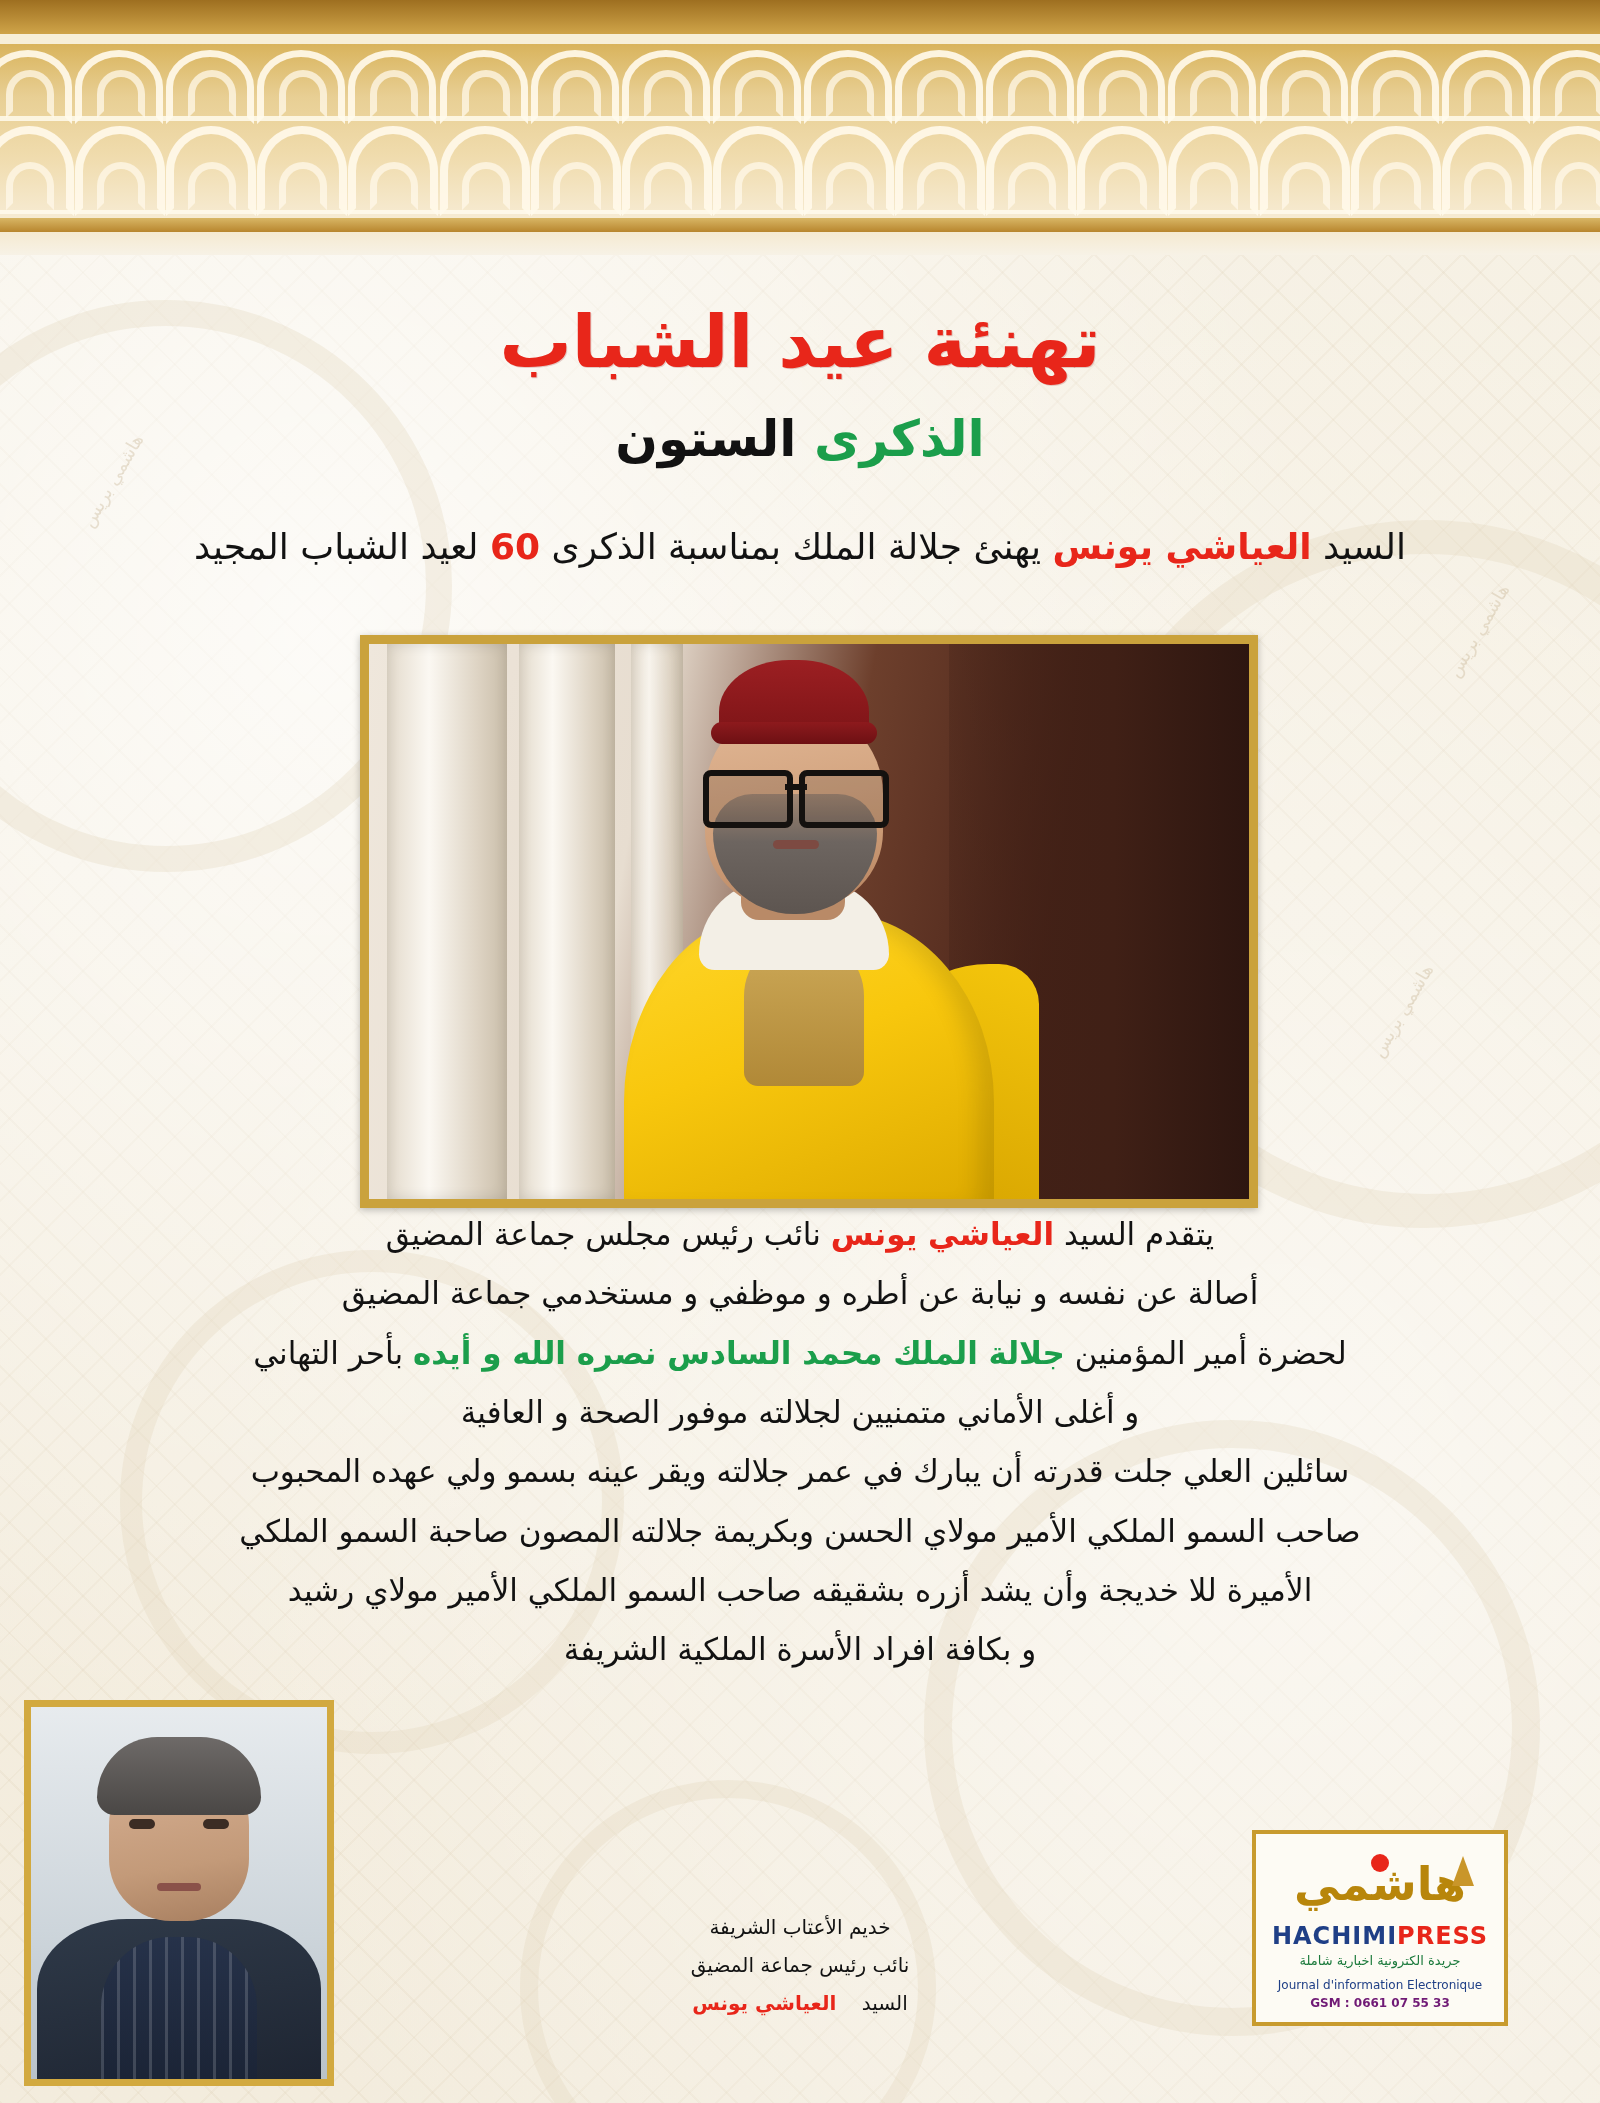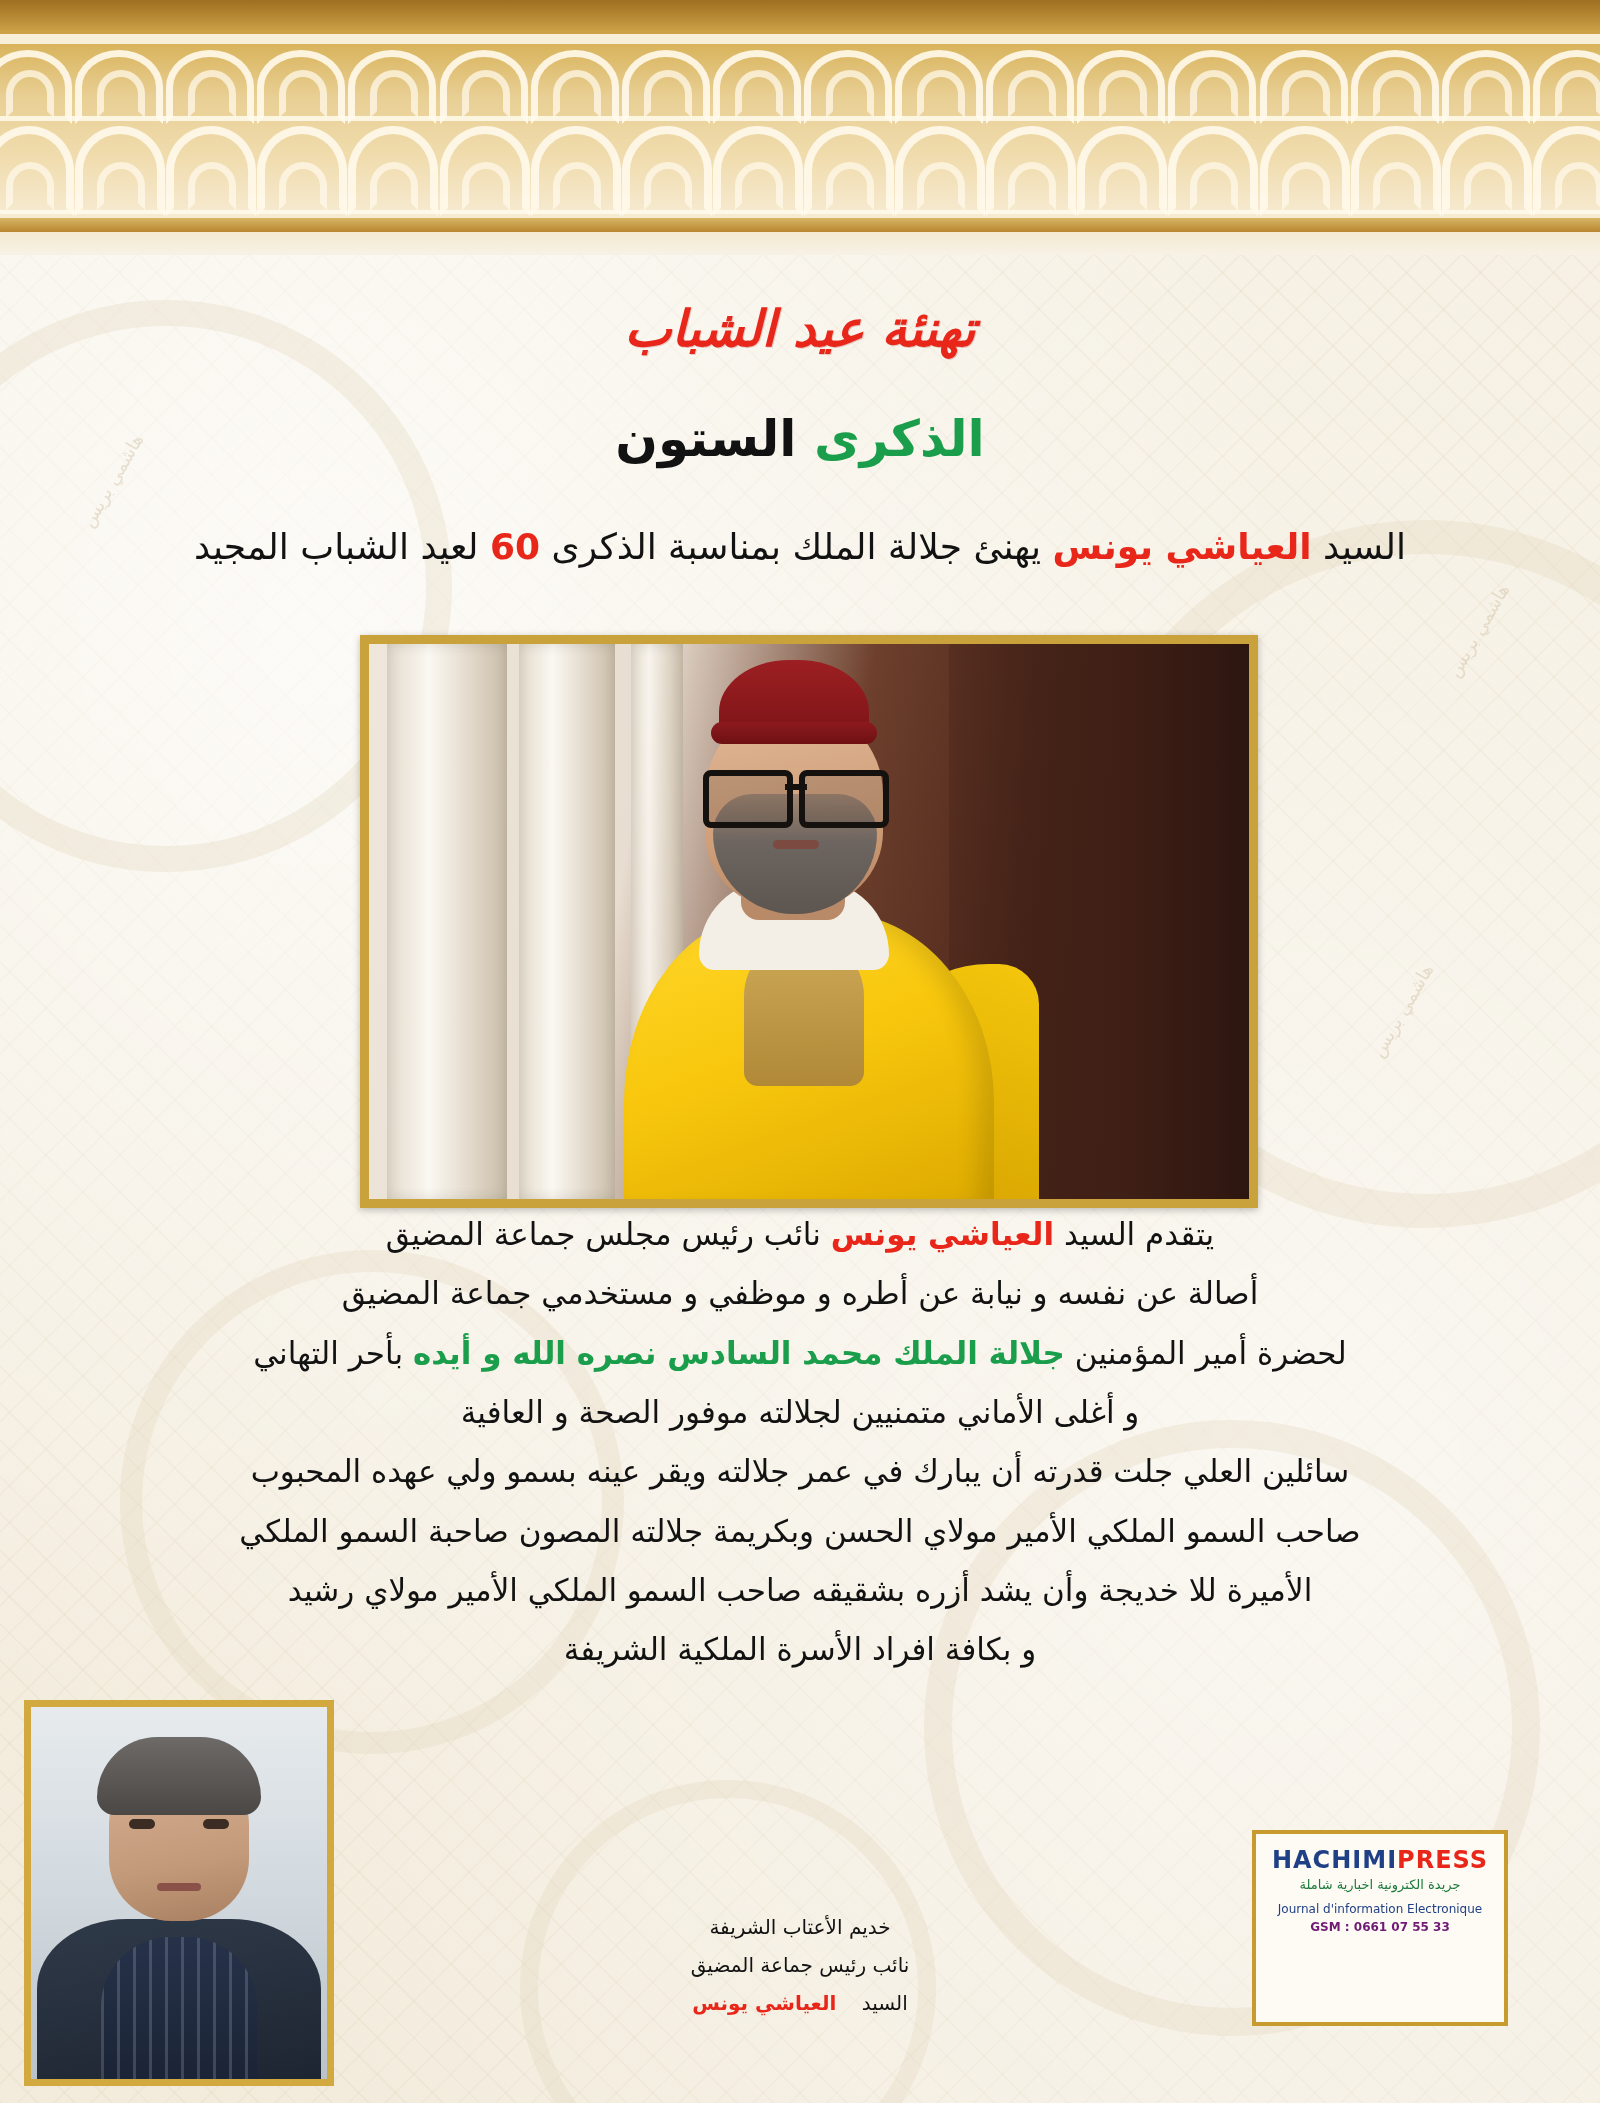--- a/index.html
+++ b/index.html
@@ -94,25 +94,24 @@
   .leafline.l1 { top: 116px; }
   .leafline.l2 { top: 210px; border-top-width: 4px; }
 
   
   .h-main {
     position: absolute;
     left: 0; right: 0;
     top: 300px;
     text-align: center;
     color: #e8261a;
-    font-size: 50px;
+    font-size: 72px;
     font-weight: bold;
     letter-spacing: 1px;
     text-shadow: 1px 1px 0 rgba(120,0,0,0.18);
-    font-style: italic;
   }
   .h-sub {
     position: absolute;
     left: 0; right: 0;
     top: 410px;
     text-align: center;
     font-size: 50px;
     font-weight: bold;
   }
   .h-sub .g { color: #1b9e4b; }
@@ -529,20 +528,25 @@
     <div>خديم الأعتاب الشريفة</div>
     <div>نائب رئيس جماعة المضيق</div>
     <div>
       <span>السيد</span>
       &nbsp;&nbsp;
       <span class="red">العياشي يونس</span>
     </div>
   </div>
 
   <div class="logo">
+    <div class="mark">
+      <span>هاشمي</span>
+      <span class="dot"></span>
+      <span class="pen"></span>
+    </div>
     <div class="t1">
       <span>HACHIMI</span><span class="press">PRESS</span>
     </div>
     <div class="t2">جريدة الكترونية اخبارية شاملة</div>
     <div class="t3">Journal d'information Electronique</div>
     <div class="t4">GSM : 0661 07 55 33</div>
   </div>
 
 </div>
 

